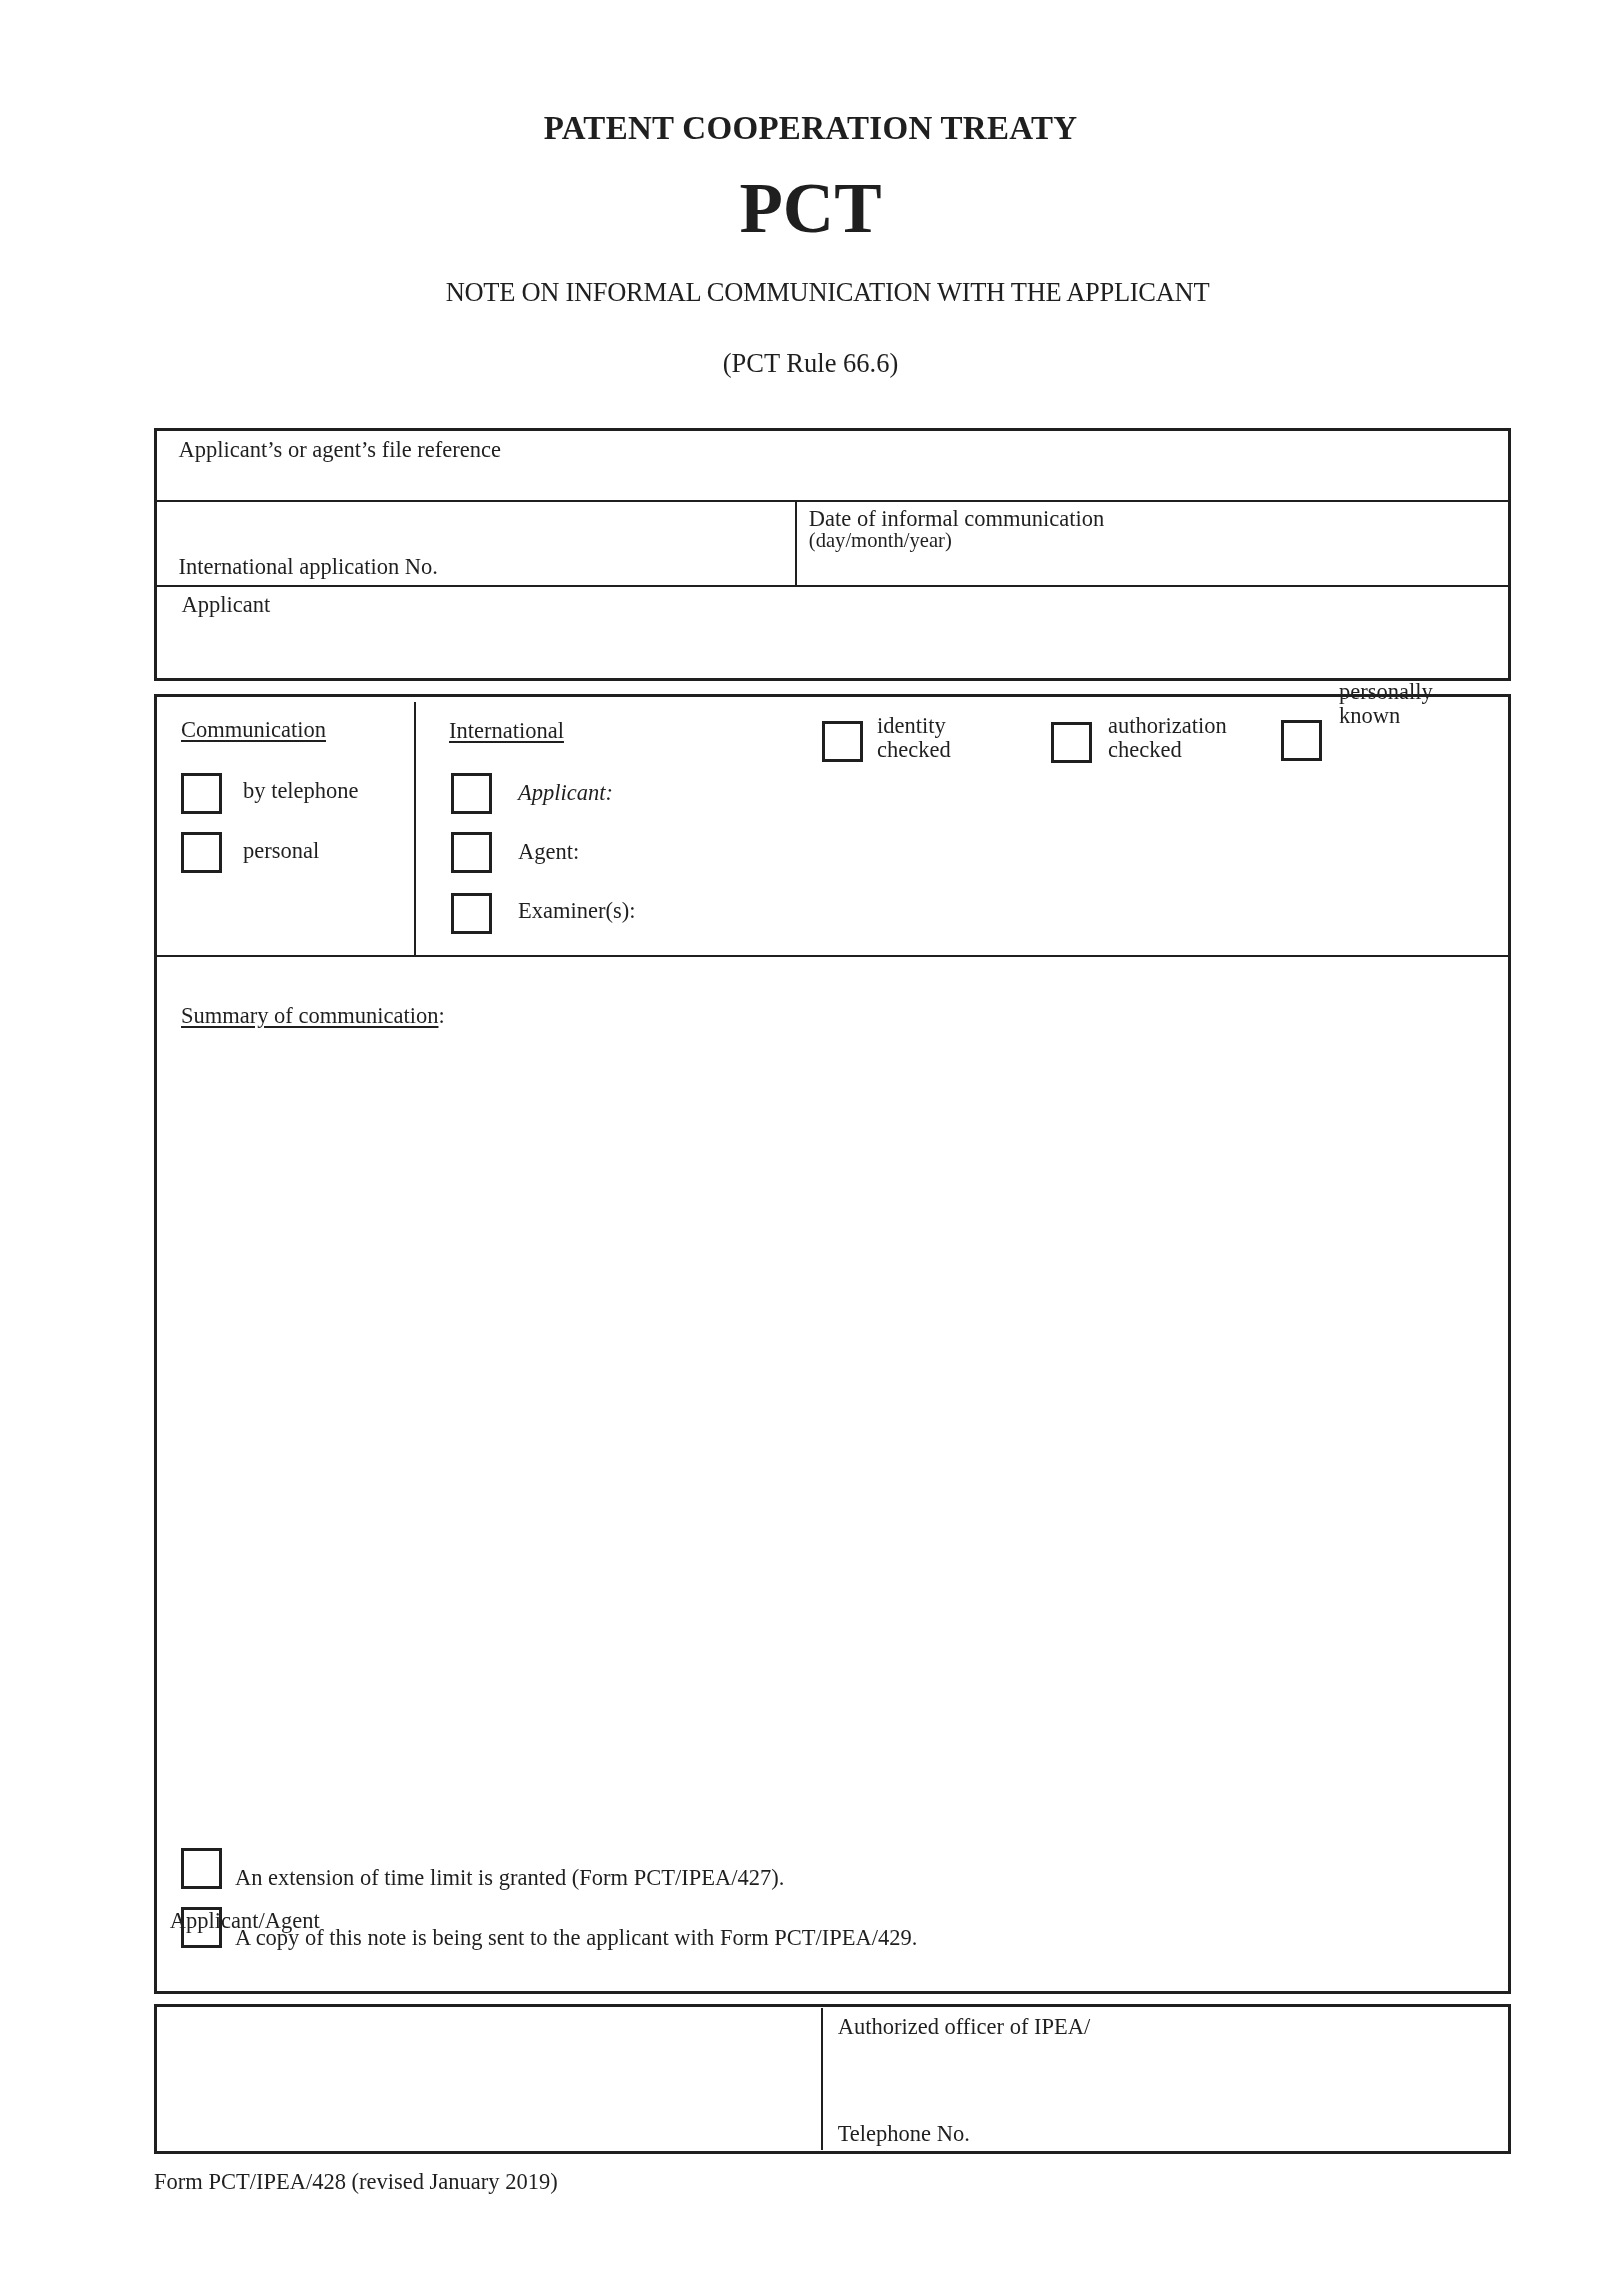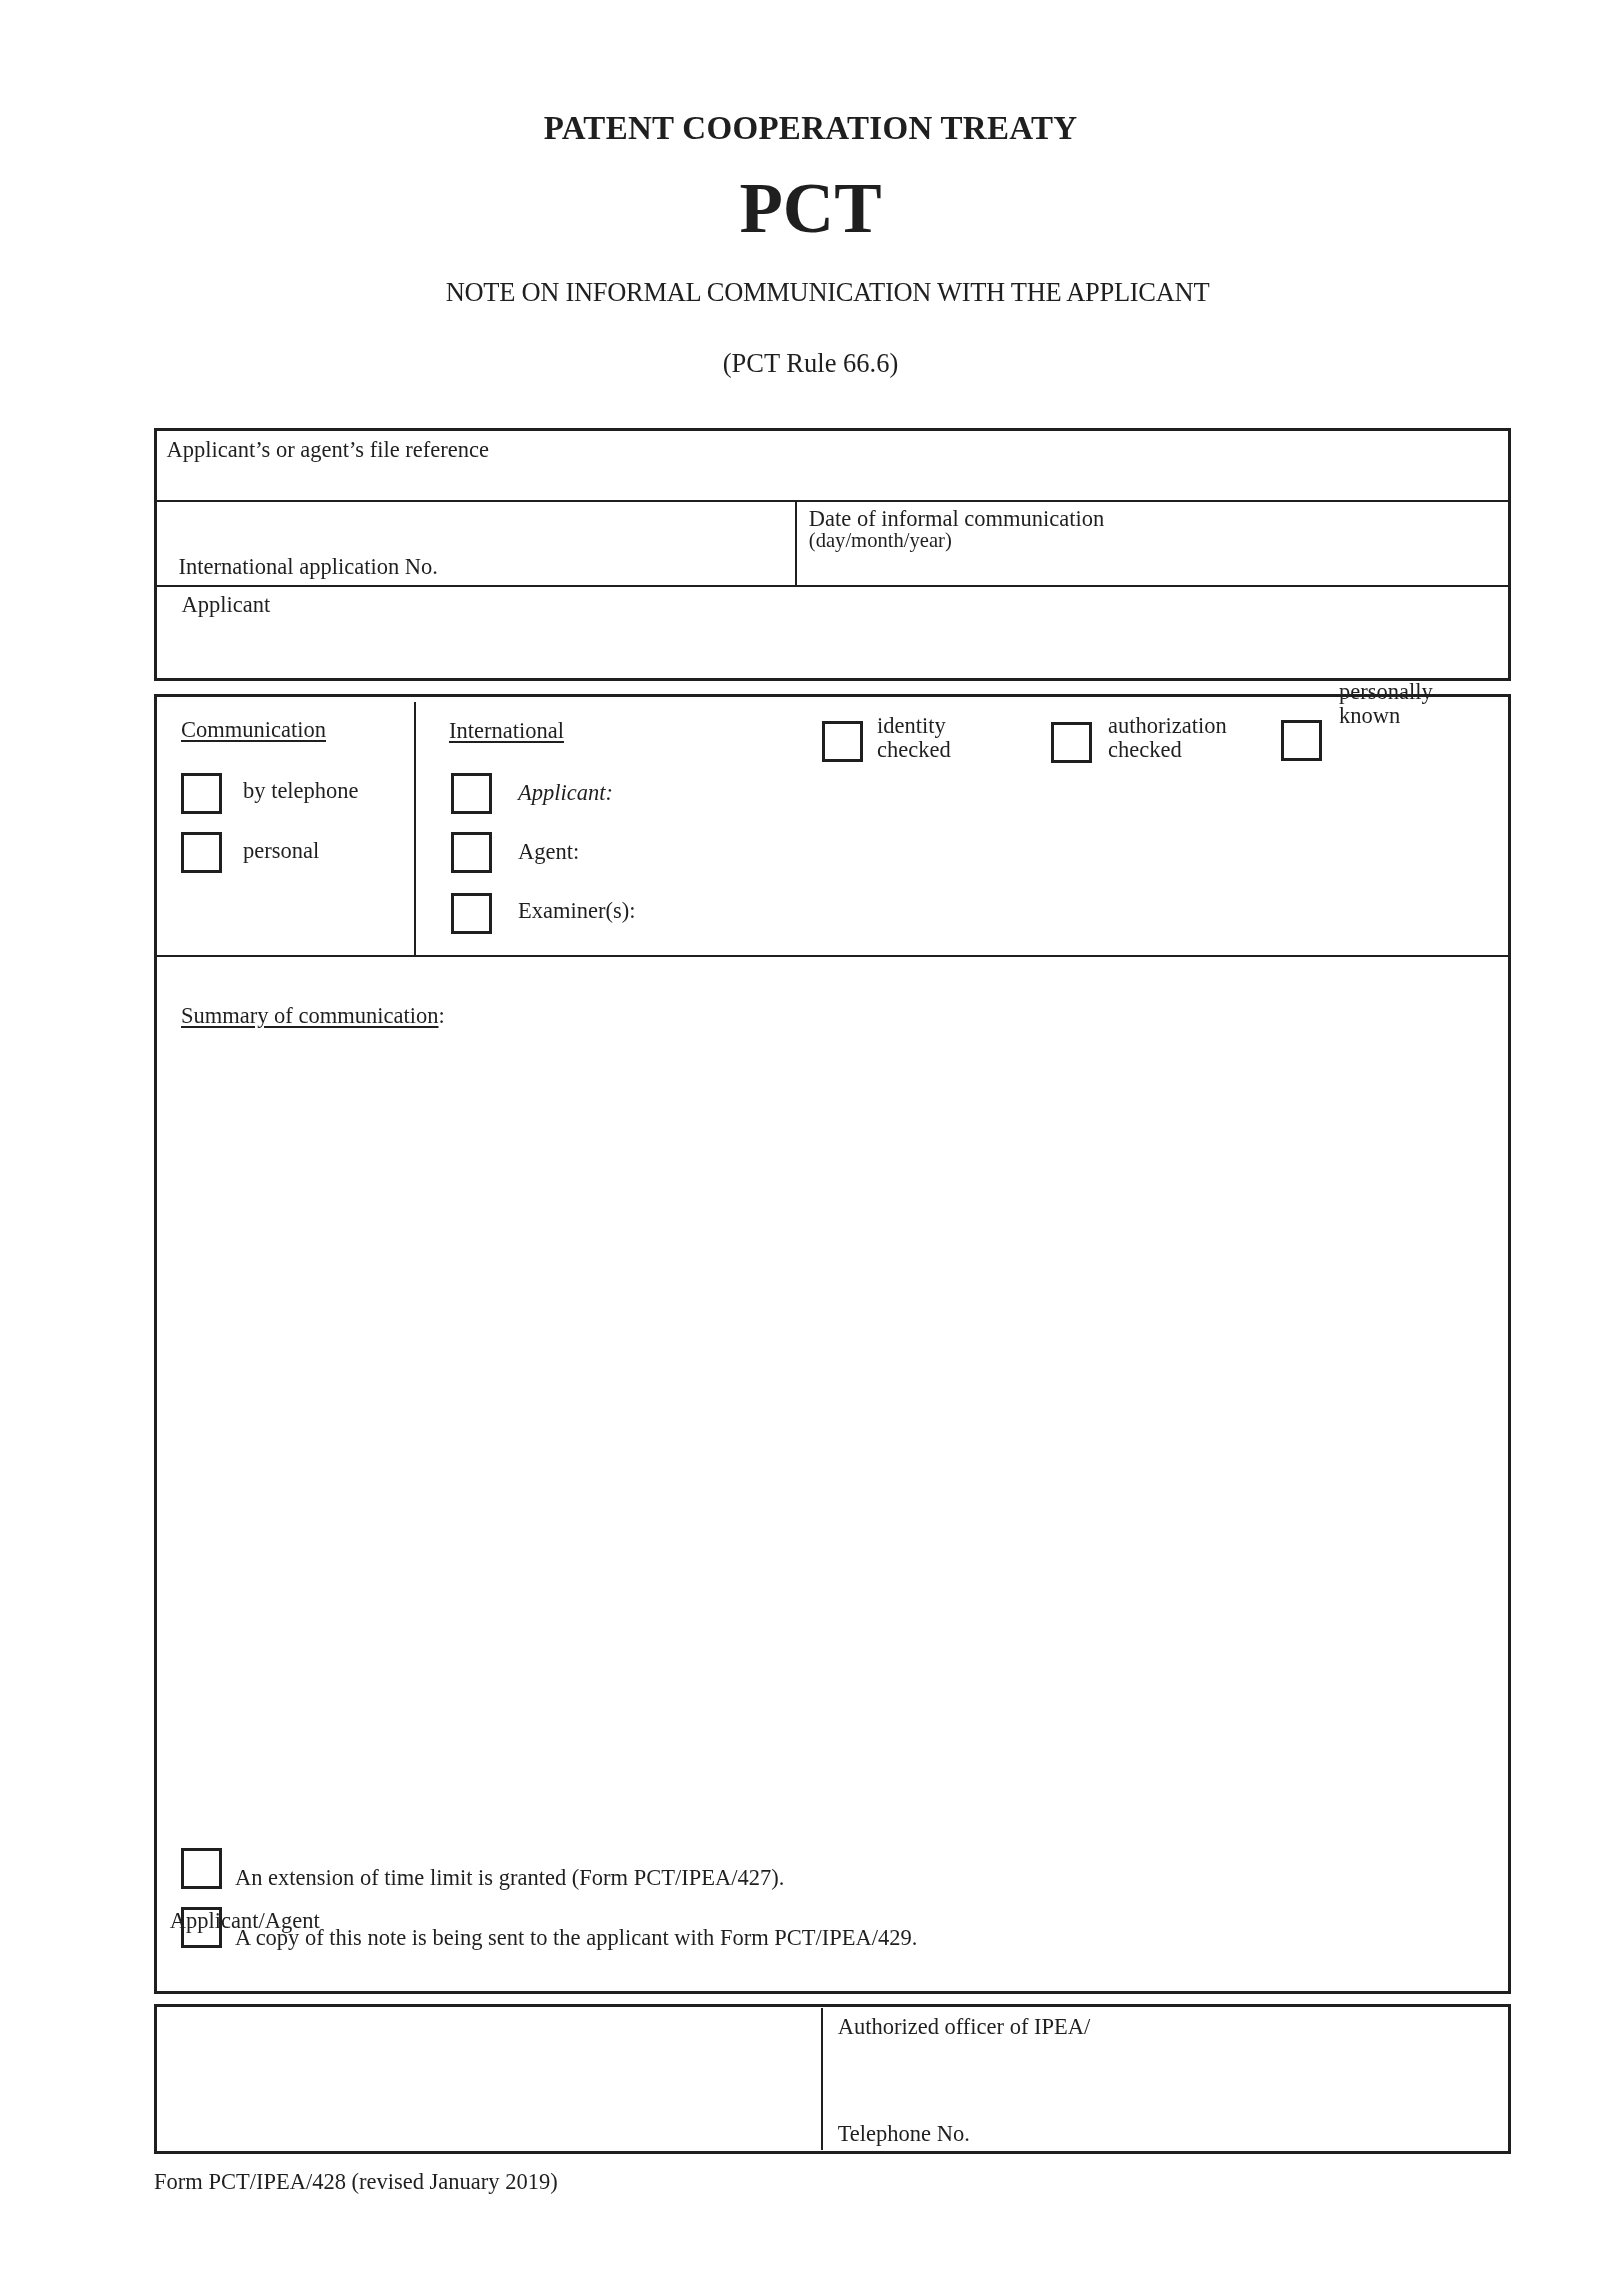--- a/index.html
+++ b/index.html
@@ -27,21 +27,21 @@
 <div class="abs center h-treaty">PATENT COOPERATION TREATY</div>
 <div class="abs center h-pct">PCT</div>
 <div class="abs center h-note">NOTE ON INFORMAL COMMUNICATION WITH THE APPLICANT</div>
 <div class="abs center h-rule">(PCT Rule 66.6)</div>
 
 <div class="box" style="left:154px; top:428px; width:1357px; height:253px;"></div>
 <div class="hline" style="left:156px; top:500px; width:1353px;"></div>
 <div class="hline" style="left:156px; top:585px; width:1353px;"></div>
 <div class="vline" style="left:795px; top:501px; height:85px;"></div>
 
-<div class="abs" style="left:146px; top:432px; width:1349px; height:68px;">
+<div class="abs" style="left:158px; top:432px; width:1349px; height:68px;">
   <span class="lbl" style="left:20.6px; top:4.9px;">Applicant’s or agent’s file reference</span>
 </div>
 <div class="abs" style="left:158px; top:502px; width:637px; height:83px;margin-top:48px;">
   <span class="lbl" style="left:20.6px; top:3.9px;">International application No.</span>
 </div>
 <div class="abs" style="left:797px; top:502px; width:710px; height:74px;">
   <span class="lbl" style="left:11.8px; top:3.9px;">Date of informal communication</span>
   <span class="lbl ital" style="left:11.8px; top:28px;">(day/month/year)</span>
 </div>
 <div class="abs" style="left:158px; top:587px; width:1349px; height:90px;">

